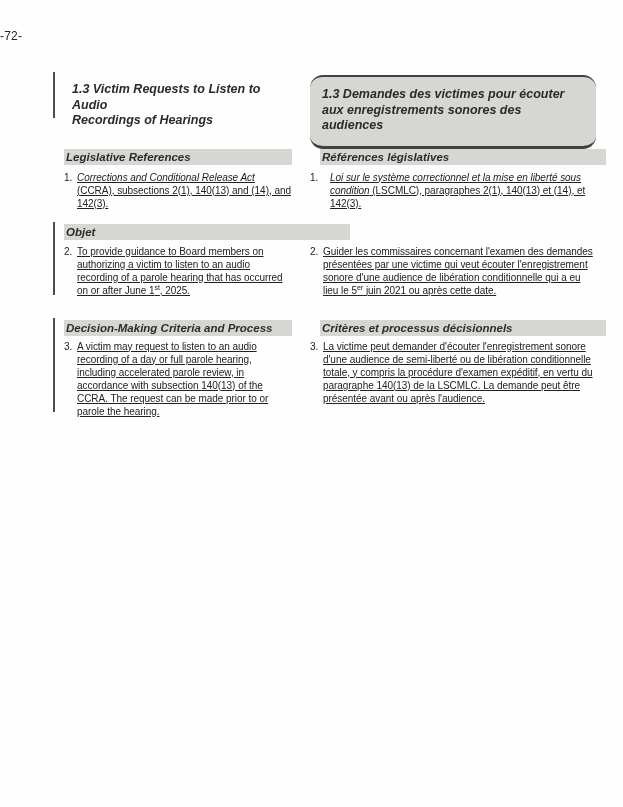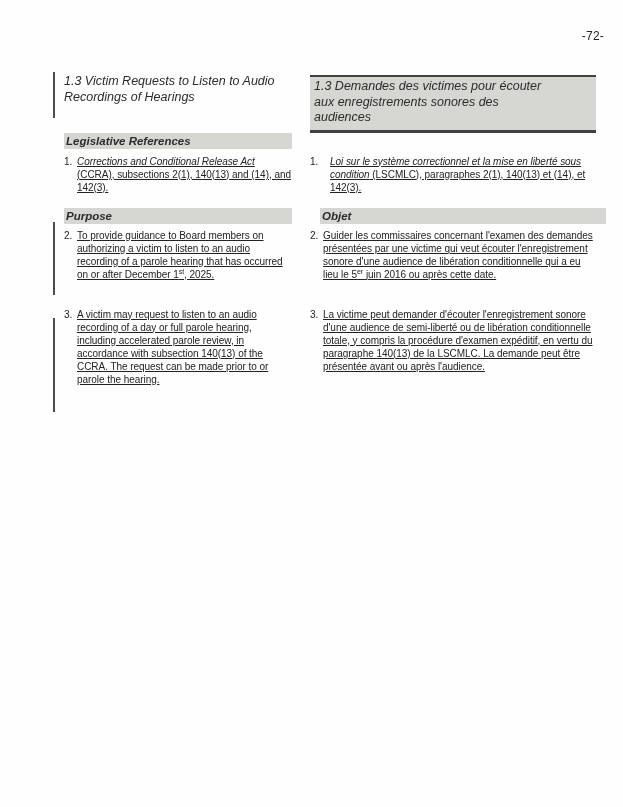--- a/index.html
+++ b/index.html
@@ -15,39 +15,40 @@
     position:relative;
     width:623px;height:807px;
     background:var(--page-bg);
     margin:0 auto;
     font-family:"Liberation Sans", sans-serif;
     color:var(--text);
     overflow:hidden;
   }
   .page-number{
     position:absolute;top:29px;left:0;width:604px;
-    text-align:right;font-size:12px;letter-spacing:0.2px;
+    text-align:left;font-size:12px;letter-spacing:0.2px;
   }
   .content{position:absolute;top:72px;left:64px;width:532px;}
   .row{display:flex;gap:18px;align-items:flex-start;}
   .col-en{width:228px;flex:0 0 228px;}
   .col-fr{width:286px;flex:0 0 286px;}
 
   .title-row{min-height:58px;}
   .doc-title{
-    margin:0;font-size:12.5px;font-weight:normal;font-style:italic;
+    margin:8px;font-size:12.5px;font-weight:bold;font-style:italic;
     line-height:15.5px;white-space:pre-line;color:#2b2b2b;
   }
   .title-en{padding-top:2px;}
   .title-fr-block{
     background:var(--header-bg);
     border-top:2px solid var(--title-border);
     border-bottom:3px solid var(--title-border);
     padding:2px 4px 4px 4px;
     margin-top:3px;
+    border-radius:13px;
   }
 
   .header-row{min-height:16px;gap:28px;}
   .sec-header{
     background:var(--header-bg);
     font-weight:bold;font-style:italic;
     font-size:11.5px;line-height:12px;
     padding:2px 2px 2px 2px;
     color:#2b2b2b;
   }
@@ -95,61 +96,69 @@
 aux enregistrements sonores des
 audiences</h1>
         </div>
       </div>
     </div>
 
     <div class="row header-row">
       <div class="col-en">
         <div class="sec-header">Legislative References</div>
       </div>
+      <div class="col-fr">
+        <div class="sec-header">Références législatives</div>
+      </div>
     </div>
 
     <div class="row item-row" id="row-item1">
       <div class="col-en">
         <div class="list-item">
           <span class="num">1.</span>
           <span class="itext"><span style="font-style: italic;">Corrections and Conditional Release Act</span><span> (CCRA), subsections </span><span style="text-decoration: underline;">2(1)</span><span>, </span><span style="text-decoration: underline;">140(13)</span><span> and </span><span style="text-decoration: underline;">(14)</span><span>, and </span><span style="text-decoration: underline;">142(3)</span><span>.</span></span>
         </div>
       </div>
       <div class="col-fr">
         <div class="list-item wide-num">
           <span class="num">1.</span>
           <span class="itext"><span style="font-style: italic;">Loi sur le système correctionnel et la mise en liberté sous condition</span><span> (LSCMLC), paragraphes </span><span style="text-decoration: underline;">2(1)</span><span>, </span><span style="text-decoration: underline;">140(13)</span><span> et </span><span style="text-decoration: underline;">(14)</span><span>, et </span><span style="text-decoration: underline;">142(3)</span><span>.</span></span>
         </div>
       </div>
     </div>
 
     <div class="row header-row">
-      <div class="col-en">
-        <div class="sec-header">Purpose</div>
-      </div>
       <div class="col-fr">
         <div class="sec-header">Objet</div>
       </div>
     </div>
 
     <div class="row item-row" id="row-item2">
       <div class="col-en">
         <div class="list-item">
           <span class="num">2.</span>
-          <span class="itext"><span>To provide guidance to Board members on authorizing a victim to listen to an audio recording of a parole hearing that has occurred on or after December 1</span><sup>st</sup><span>, 2025.</span></span>
+          <span class="itext"><span>To provide guidance to Board members on authorizing a victim to listen to an audio recording of a parole hearing that has occurred on or after June 1</span><sup>st</sup><span>, 2025.</span></span>
         </div>
       </div>
       <div class="col-fr">
         <div class="list-item">
           <span class="num">2.</span>
-          <span class="itext"><span>Guider les commissaires concernant l'examen des demandes présentées par une victime qui veut écouter l'enregistrement sonore d'une audience de libération conditionnelle qui a eu lieu le 5</span><sup>er</sup><span> juin 2016 ou après cette date.</span></span>
+          <span class="itext"><span>Guider les commissaires concernant l'examen des demandes présentées par une victime qui veut écouter l'enregistrement sonore d'une audience de libération conditionnelle qui a eu lieu le 5</span><sup>er</sup><span> juin 2021 ou après cette date.</span></span>
         </div>
       </div>
     </div>
 
+    <div class="row header-row">
+      <div class="col-en">
+        <div class="sec-header">Decision-Making Criteria and Process</div>
+      </div>
+      <div class="col-fr">
+        <div class="sec-header">Critères et processus décisionnels</div>
+      </div>
+    </div>
 
     <div class="row item-row" id="row-item3">
       <div class="col-en">
         <div class="list-item">
           <span class="num">3.</span>
           <span class="itext"><span>A victim may request to listen to an audio recording of a day or full parole hearing, including accelerated parole review, in accordance with subsection </span><span style="text-decoration: underline;">140(13)</span><span> of the CCRA. The request can be made prior to or parole the hearing.</span></span>
         </div>
       </div>
       <div class="col-fr">
         <div class="list-item">

